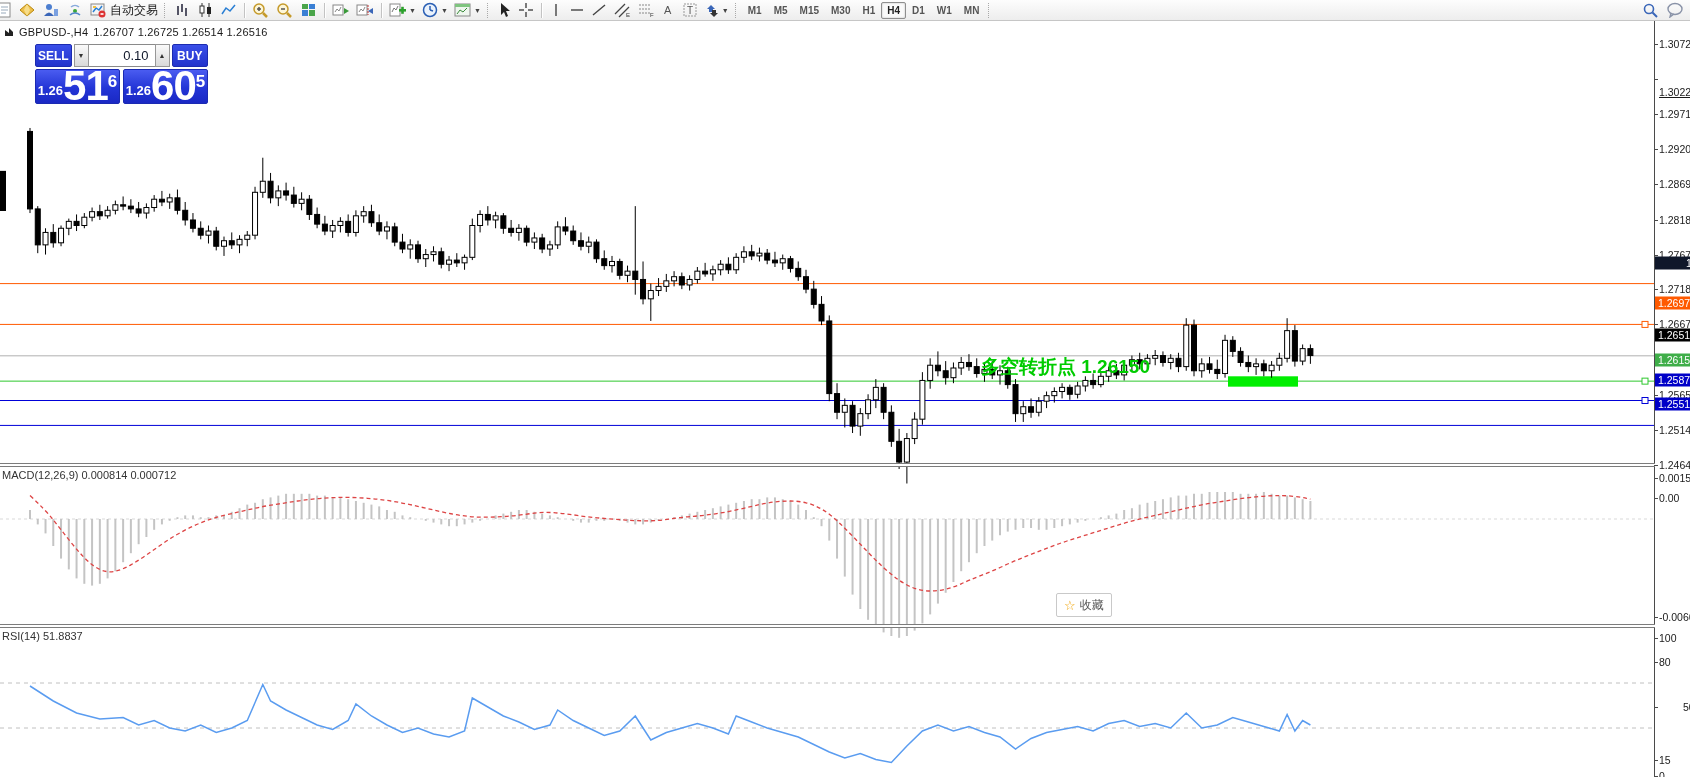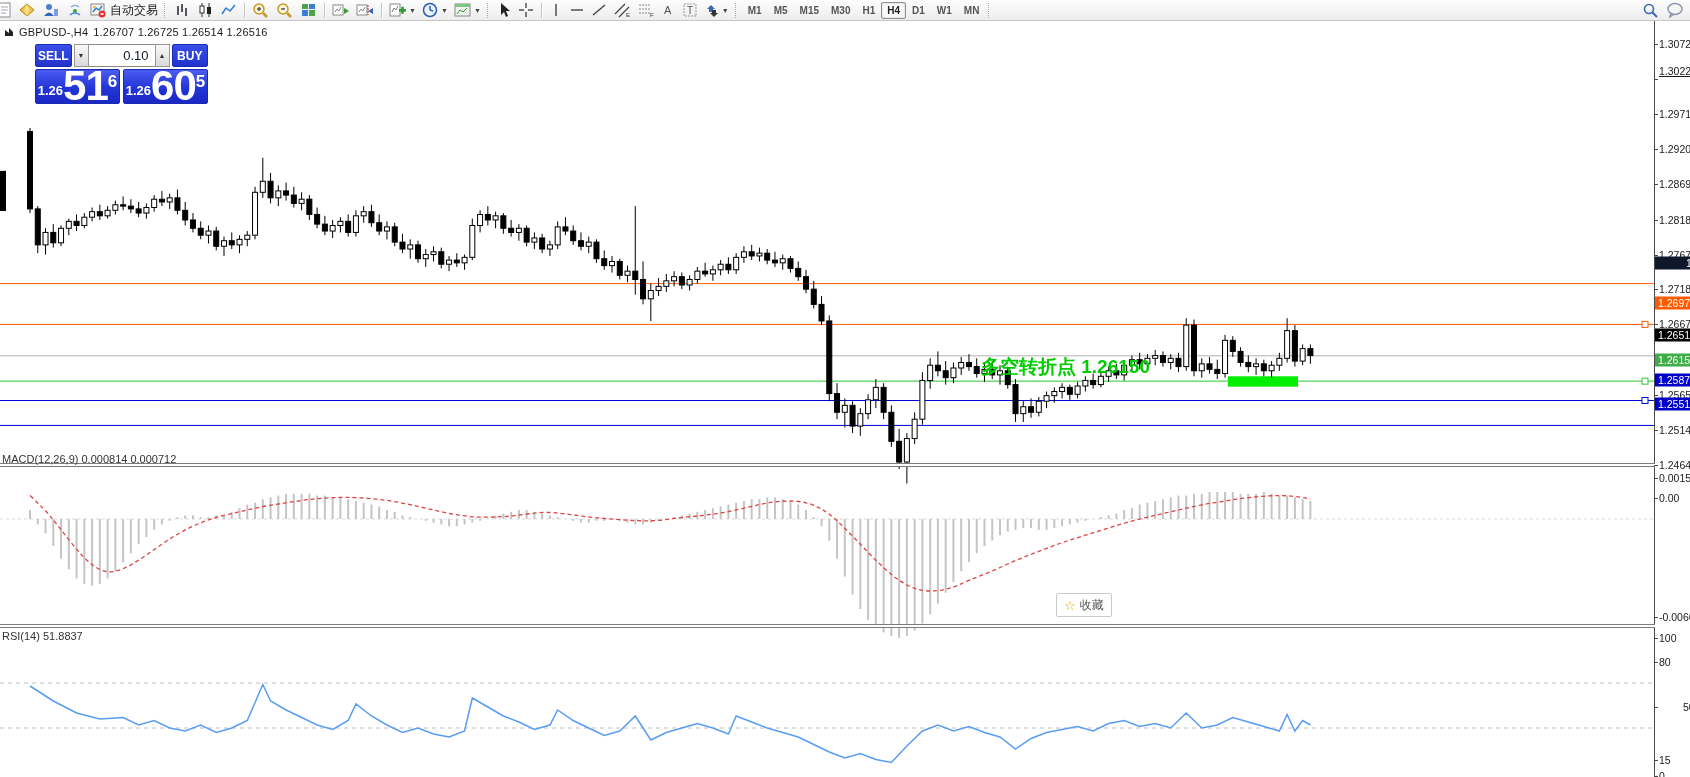--- a/index.html
+++ b/index.html
@@ -879,32 +879,32 @@
         </div>
       </div>
     </div>
 
     <div id="pivot-text">多空转折点 1.26150</div>
     <div id="fav-tag">
       <span id="fav-star">☆</span>
       <span>收藏</span>
     </div>
 
-    <div class="pane-label" style="top:432px">
+    <div class="pane-label" style="top:448px">
       <span>MACD(12,26,9)</span> <span>0.000814 0.000712</span>
     </div>
     <div class="pane-label" style="top:609px">
       <span>RSI(14)</span> <span>51.8837</span>
     </div>
 
     <div id="axis-overlays">
         <div class="tick-dash" style="top: 23.0315px;"></div>
         <div class="tick-label" style="top: 23.0315px;">1.3072</div>
         <div class="tick-dash" style="top: 57.6165px;"></div>
-        <div class="tick-label" style="top: 50px; text-decoration: underline;">1.3022</div>
+        <div class="tick-label" style="top: 71px; text-decoration: underline;">1.3022</div>
         <div class="tick-dash" style="top: 92.8932px;"></div>
         <div class="tick-label" style="top: 92.8932px;">1.2971</div>
         <div class="tick-dash" style="top: 128.17px;"></div>
         <div class="tick-label" style="top: 128.17px;">1.2920</div>
         <div class="tick-dash" style="top: 163.447px;"></div>
         <div class="tick-label" style="top: 163.447px;">1.2869</div>
         <div class="tick-dash" style="top: 198.723px;"></div>
         <div class="tick-label" style="top: 198.723px;">1.2818</div>
         <div class="tick-dash" style="top: 234px;"></div>
         <div class="tick-label" style="top: 234px;">1.2767</div>

